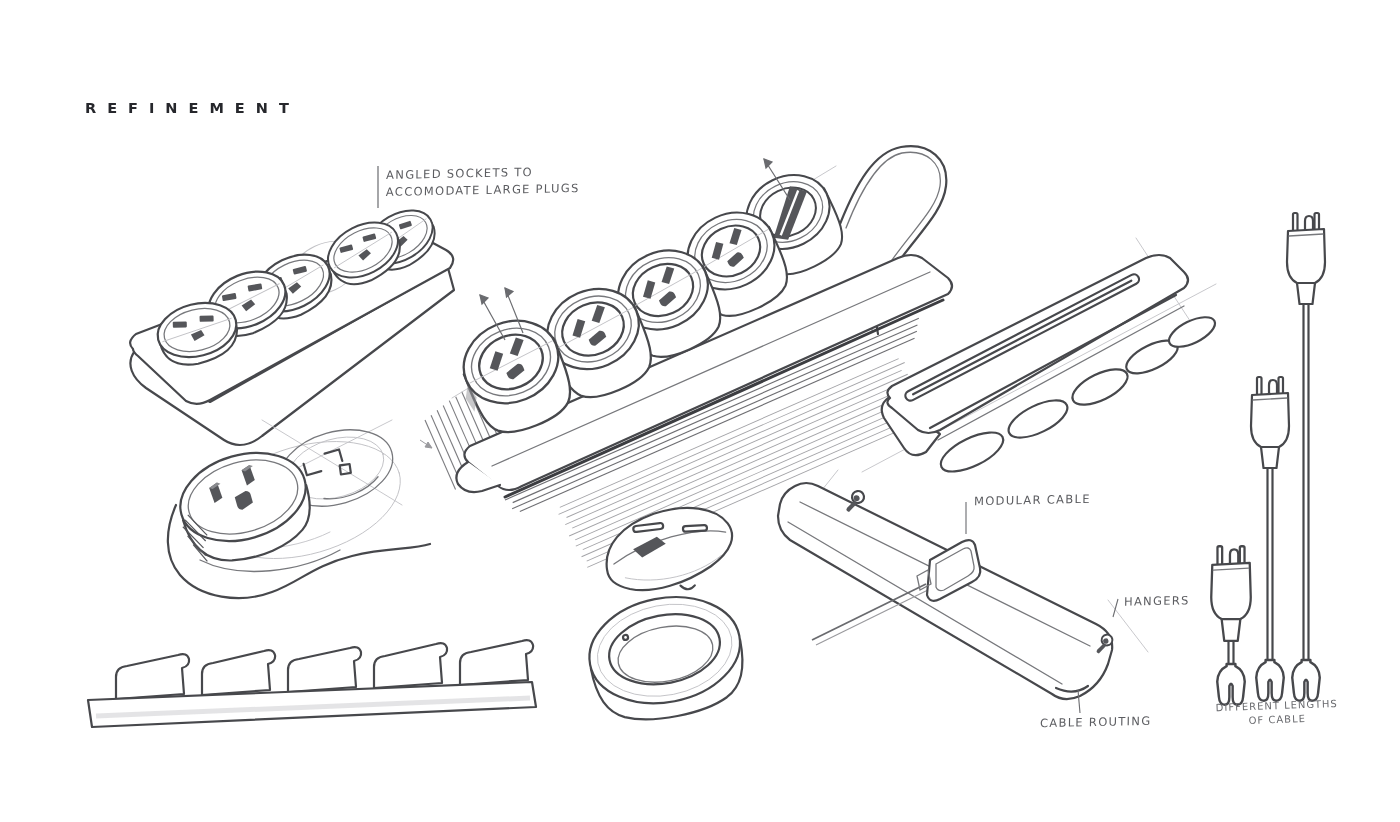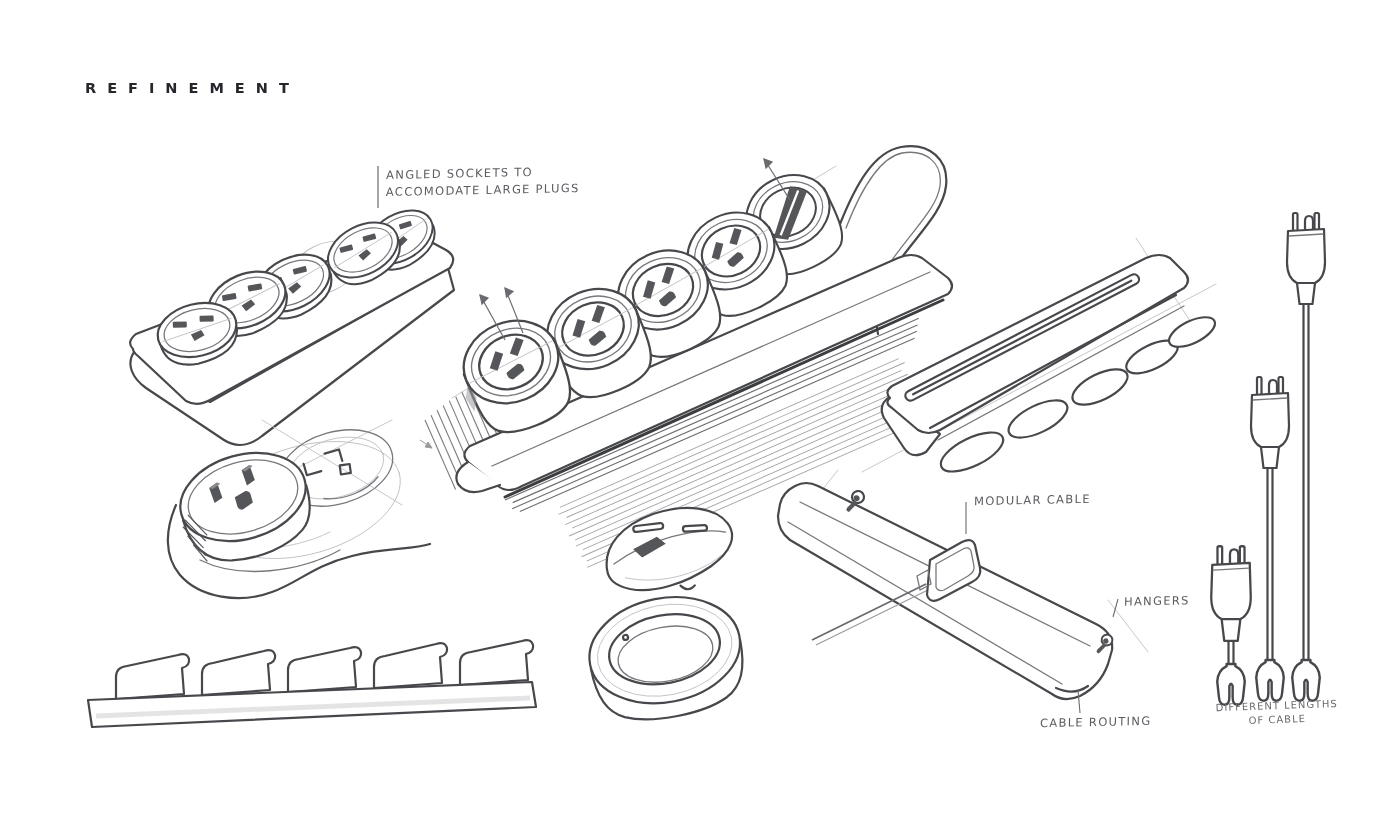--- a/index.html
+++ b/index.html
@@ -1,18 +1,18 @@
 <!DOCTYPE html>
 <html><head>
 <meta charset="utf-8">
 <style>
   html,body{margin:0;padding:0;background:#ffffff;}
   .canvas{position:relative;width:1400px;height:822px;background:#ffffff;overflow:hidden;
           font-family:"DejaVu Sans", sans-serif;}
-  .title{position:absolute;left:85px;top:80px;font-size:14.5px;font-weight:bold;
+  .title{position:absolute;left:85px;top:100px;font-size:14.5px;font-weight:bold;
          letter-spacing:11px;color:#26272c;}
   .note{position:absolute;color:#5c5d61;font-size:11.5px;letter-spacing:1.3px;
         line-height:17px;transform:rotate(-1.2deg) skewX(-2deg);white-space:nowrap;}
   .note-sm{position:absolute;color:#6a6b6f;font-size:10px;letter-spacing:1px;
         line-height:14px;transform:rotate(-2deg);text-align:center;width:170px;}
   svg{position:absolute;left:0;top:0;}
   .ink{stroke:#47484c;fill:none;stroke-width:2.2;stroke-linecap:round;stroke-linejoin:round;}
   .ink-f{stroke:#47484c;fill:#ffffff;stroke-width:2.2;stroke-linecap:round;stroke-linejoin:round;}
   .hv{stroke:#3c3d41;stroke-width:3;fill:none;stroke-linecap:round;}
   .md{stroke:#77787c;stroke-width:1.3;fill:none;stroke-linecap:round;}

